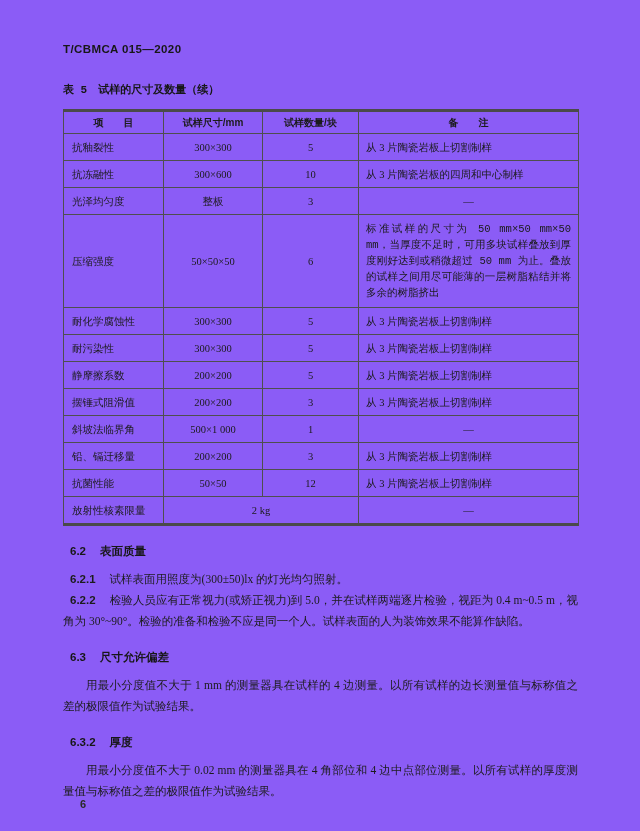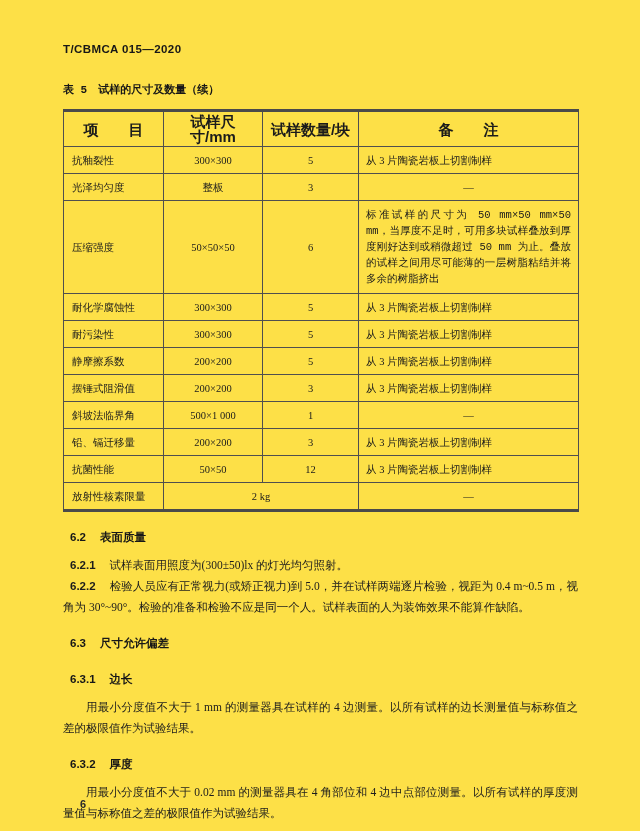--- a/index.html
+++ b/index.html
@@ -1,17 +1,17 @@
 <!DOCTYPE html>
 <html><head>
 <meta charset="utf-8">
 <style>
   html,body{margin:0;padding:0;background:#e9e9e9;}
   .page{
-    position:relative;width:640px;height:831px;background:#fde047;
+    position:relative;width:640px;height:831px;background:#8b5cf6;
     font-family:"Liberation Serif","DejaVu Serif",serif;
     color:#1c1c1c;overflow:hidden;margin:0 auto;
   }
   .content{position:absolute;left:63px;top:43px;width:515px;}
   .doc-code{
     font-family:"Liberation Sans","DejaVu Sans",sans-serif;
     font-weight:bold;font-size:11.5px;letter-spacing:.4px;color:#171717;
   }
   .caption{
     font-weight:bold;font-size:11px;
@@ -22,21 +22,21 @@
     width:515px;border-collapse:collapse;table-layout:fixed;
     font-size:10.5px;color:#1b1b1b;
     border-top:3px solid #4a4a4a;border-bottom:3px solid #4a4a4a;
   }
   table.spec th,table.spec td{
     border:1px solid #4f4f4f;padding:2px 6px;height:18px;
     text-align:center;vertical-align:middle;line-height:15px;
   }
   table.spec th{
     font-family:"Liberation Sans","DejaVu Sans",sans-serif;
-    font-weight:bold;font-size:15px;height:17px;
+    font-weight:bold;font-size:10px;height:17px;
   }
   table.spec td.item{text-align:left;padding-left:8px;}
   table.spec td.note{text-align:left;padding:4px 7px;text-align:justify;}
   table.spec td.note.c{text-align:center;}
   .sec{font-size:11.5px;line-height:21px;text-align:justify;}
   .sec p{margin:0;}
   .sec p.head{
     font-family:"Liberation Sans","DejaVu Sans",sans-serif;
     font-weight:bold;margin:15px 0 7px 0;color:#171717;
   }
@@ -72,20 +72,26 @@
           <th>试样数量/块</th>
           <th>备　　注</th>
         </tr>
       </thead>
       <tbody>
         <tr>
           <td class="item">抗釉裂性</td>
           <td>300×300</td>
           <td>5</td>
           <td class="note">从 3 片陶瓷岩板上切割制样</td>
+        </tr>
+        <tr>
+          <td class="item">抗冻融性</td>
+          <td>300×600</td>
+          <td>10</td>
+          <td class="note">从 3 片陶瓷岩板的四周和中心制样</td>
         </tr>
         <tr>
           <td class="item">光泽均匀度</td>
           <td>整板</td>
           <td>3</td>
           <td class="note c">—</td>
         </tr>
         <tr>
           <td class="item">压缩强度</td>
           <td>50×50×50</td>
@@ -148,23 +154,20 @@
       </p>
       <p class="body">
         <span class="cnum">6.2.1</span><span>试样表面用照度为(300±50)lx 的灯光均匀照射。</span>
       </p>
       <p class="body">
         <span class="cnum">6.2.2</span><span>检验人员应有正常视力(或矫正视力)到 5.0，并在试样两端逐片检验，视距为 0.4 m~0.5 m，视角为 30°~90°。检验的准备和检验不应是同一个人。试样表面的人为装饰效果不能算作缺陷。</span>
       </p>
       <p class="head">
         <span class="cnum">6.3</span><span>尺寸允许偏差</span>
       </p>
-      <p class="head">
-        <span class="cnum">6.3.1</span><span>边长</span>
-      </p>
       <p class="body indent">用最小分度值不大于 1 mm 的测量器具在试样的 4 边测量。以所有试样的边长测量值与标称值之差的极限值作为试验结果。</p>
       <p class="head">
         <span class="cnum">6.3.2</span><span>厚度</span>
       </p>
       <p class="body indent">用最小分度值不大于 0.02 mm 的测量器具在 4 角部位和 4 边中点部位测量。以所有试样的厚度测量值与标称值之差的极限值作为试验结果。</p>
 
     </div>
   </div>
 
   <div class="pageno">6</div>

